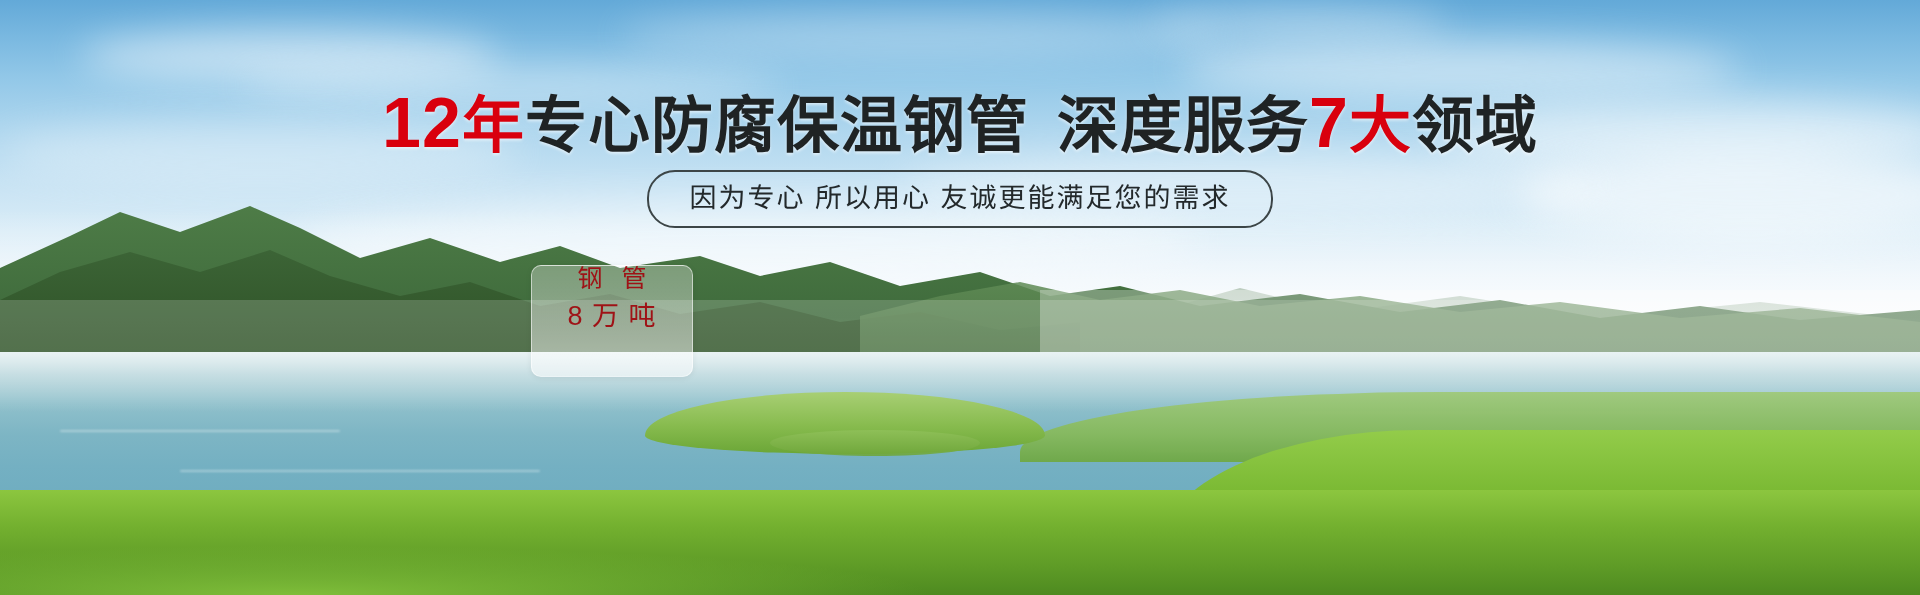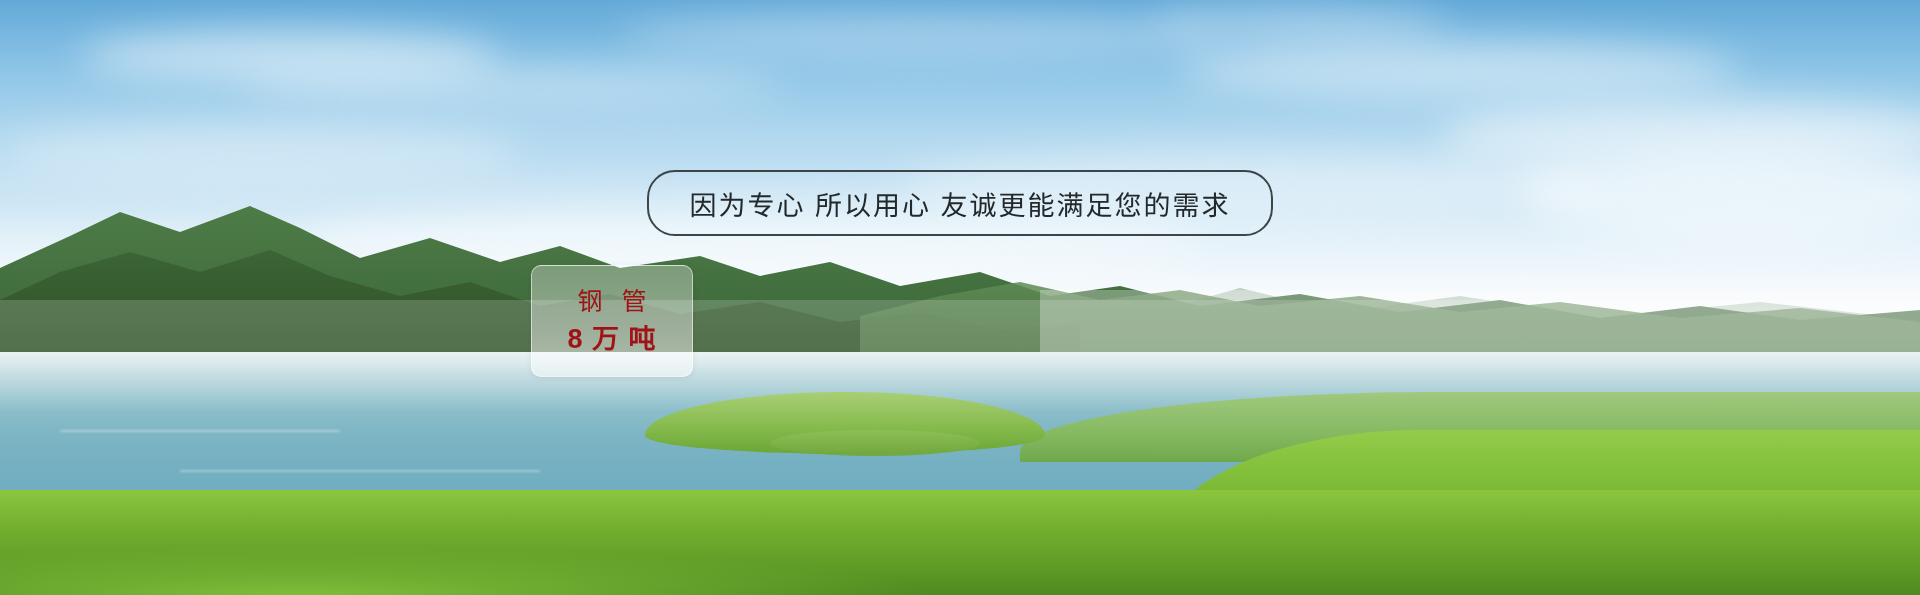--- a/index.html
+++ b/index.html
@@ -112,57 +112,56 @@
   .headline .num{font-size:70px;}
   .headline .gap{display:inline-block;width:28px;}
 
   .subtitle-wrap{
     position:absolute;left:0;top:170px;width:1920px;text-align:center;
   }
   .subtitle{
     display:inline-block;
     border:2px solid #3c4547;
     border-radius:28px;
-    padding:12px 40px 11px;
+    padding:4px 40px 11px;
     font-size:27px;
     letter-spacing:2px;
     color:#23292b;
     background:transparent;
     white-space:nowrap;
   }
 
   .cards{
     position:absolute;left:531px;top:265px;
     display:flex;
     gap:8px;
   }
   .card{
     width:160px;height:110px;
     background:linear-gradient(180deg,rgba(255,255,255,.30) 0%,rgba(255,255,255,.42) 55%,rgba(255,255,255,.55) 100%);
     border:1px solid rgba(255,255,255,.55);
     border-radius:10px;
     box-shadow:0 1px 6px rgba(0,0,0,.07);
     display:flex;flex-direction:column;
-    align-items:center;justify-content:center;
+    align-items:center;
     gap:12px;
   }
   .card-label{
     font-size:25px;
     color:#9f1216;
     letter-spacing:6px;
     text-indent:6px;
     line-height:1;
   }
   .card-value{
     font-size:27px;
     color:#9f1216;
     letter-spacing:1px;
     line-height:1;
     white-space:nowrap;
-    font-weight:bold;
   }
   .card-value sup{font-size:16px;vertical-align:super;}
 </style>
 </head>
 <body>
 
 <div id="banner">
 
   <div class="sky"></div>
   <div class="cloud c1"></div>
@@ -224,20 +223,23 @@
   <div class="ripple" style="left:1300px;top:412px;width:420px;"></div>
 
   <div class="marsh"></div>
   <div class="island"></div>
   <div class="island2"></div>
   <div class="grass-right"></div>
   <div class="grass-fg"></div>
 
   <div class="content">
 
+    <div class="headline">
+      <span class="red num">12</span><span class="red">年</span><span>专心防腐保温钢管</span><span class="gap"></span><span>深度服务</span><span class="red num">7</span><span class="red">大</span><span>领域</span>
+    </div>
 
     <div class="subtitle-wrap">
       <div class="subtitle">因为专心 所以用心  友诚更能满足您的需求</div>
     </div>
 
     <div class="cards">
 
       <div class="card">
         <div class="card-label">钢 管</div>
         <div class="card-value">8 万 吨</div>

